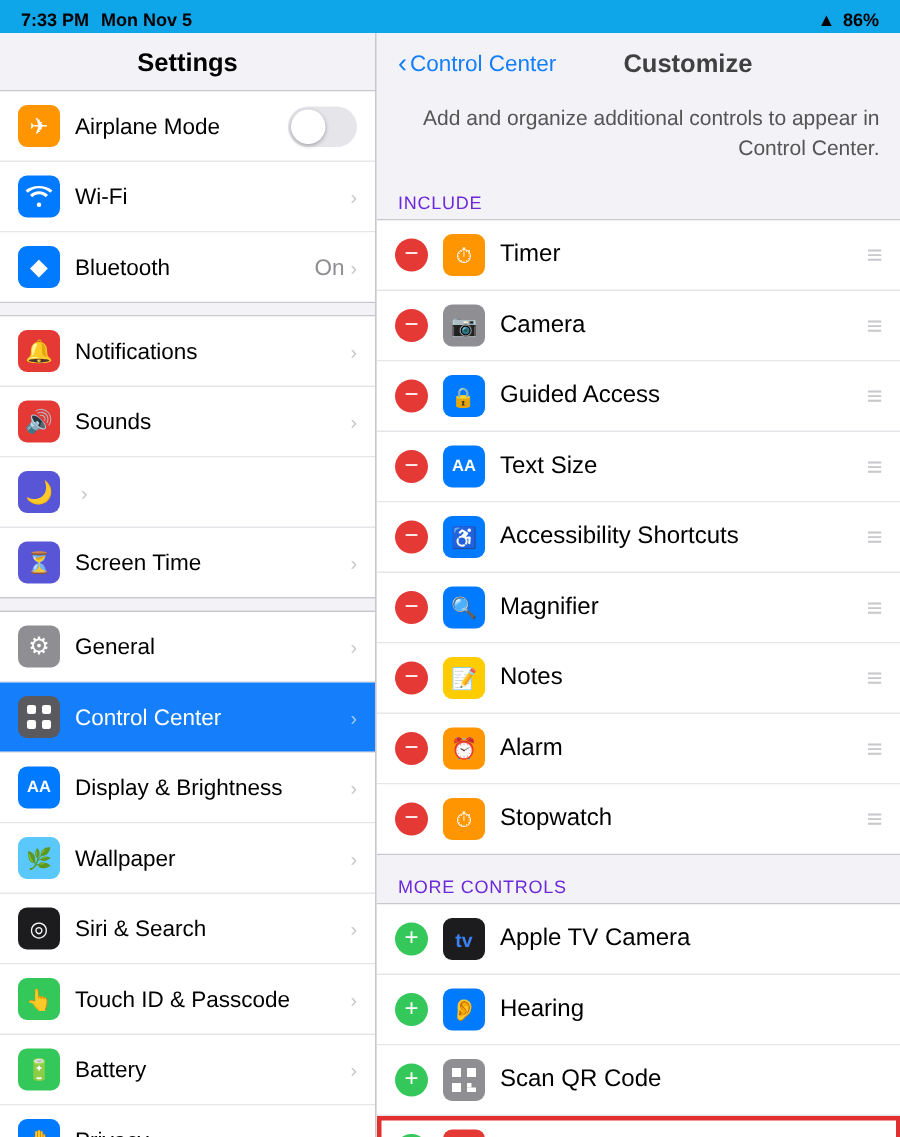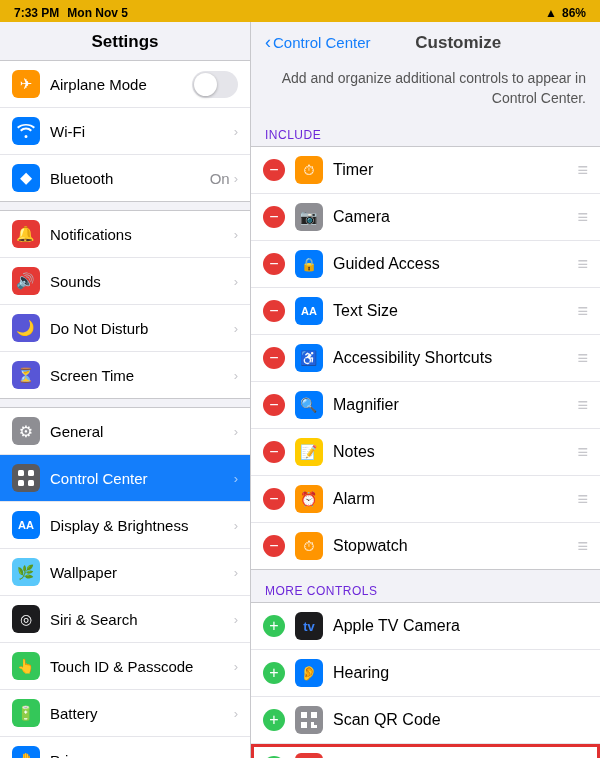--- a/index.html
+++ b/index.html
@@ -8,21 +8,21 @@
       background: #f2f2f7;
       width: 600px;
       height: 758px;
       overflow: hidden;
       display: flex;
       flex-direction: column;
     }
 
     
     .status-bar {
-      background: #eab308;
+      background: #0ea5e9;
       display: flex;
       justify-content: space-between;
       align-items: center;
       padding: 6px 14px 2px;
       font-size: 12px;
       font-weight: 600;
       flex-shrink: 0;
     }
     .status-left { display: flex; gap: 8px; }
     .status-right { display: flex; gap: 5px; align-items: center; }
@@ -309,21 +309,20 @@
         <div class="sidebar-item-icon ic-red">
           <span style="color:#fff;font-size:15px;">🔊</span>
         </div>
         <span class="sidebar-item-label">Sounds</span>
         <span class="sidebar-chevron">›</span>
       </div>
       <div class="sidebar-item">
         <div class="sidebar-item-icon ic-indigo">
           <span style="color:#fff;font-size:15px;">🌙</span>
         </div>
-        <span class="sidebar-item-label">Do Not Disturb</span>
         <span class="sidebar-chevron">›</span>
       </div>
       <div class="sidebar-item">
         <div class="sidebar-item-icon ic-indigo">
           <span style="color:#fff;font-size:14px;">⏳</span>
         </div>
         <span class="sidebar-item-label">Screen Time</span>
         <span class="sidebar-chevron">›</span>
       </div>
     </div>

